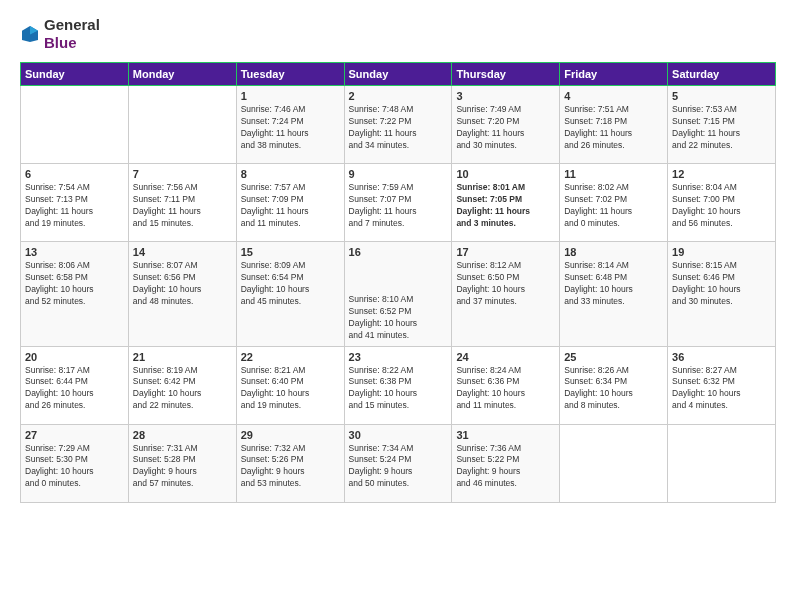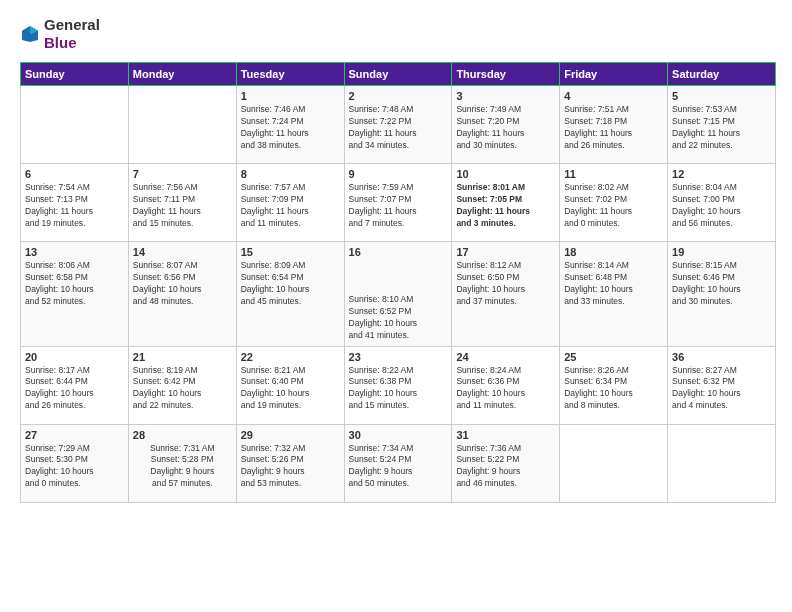--- a/index.html
+++ b/index.html
@@ -314,21 +314,21 @@
         <tr>
           <td>
             <span class="day-num">27</span>
             <div class="day-info" style="white-space: pre-line;">Sunrise: 7:29 AM
 Sunset: 5:30 PM
 Daylight: 10 hours
 and 0 minutes.</div>
           </td>
           <td>
             <span class="day-num">28</span>
-            <div class="day-info" style="white-space: pre-line; text-align: center;">Sunrise: 7:31 AM
+            <div class="day-info" style="white-space: pre-line;">Sunrise: 7:31 AM
 Sunset: 5:28 PM
 Daylight: 9 hours
 and 57 minutes.</div>
           </td>
           <td>
             <span class="day-num">29</span>
             <div class="day-info" style="white-space: pre-line;">Sunrise: 7:32 AM
 Sunset: 5:26 PM
 Daylight: 9 hours
 and 53 minutes.</div>

